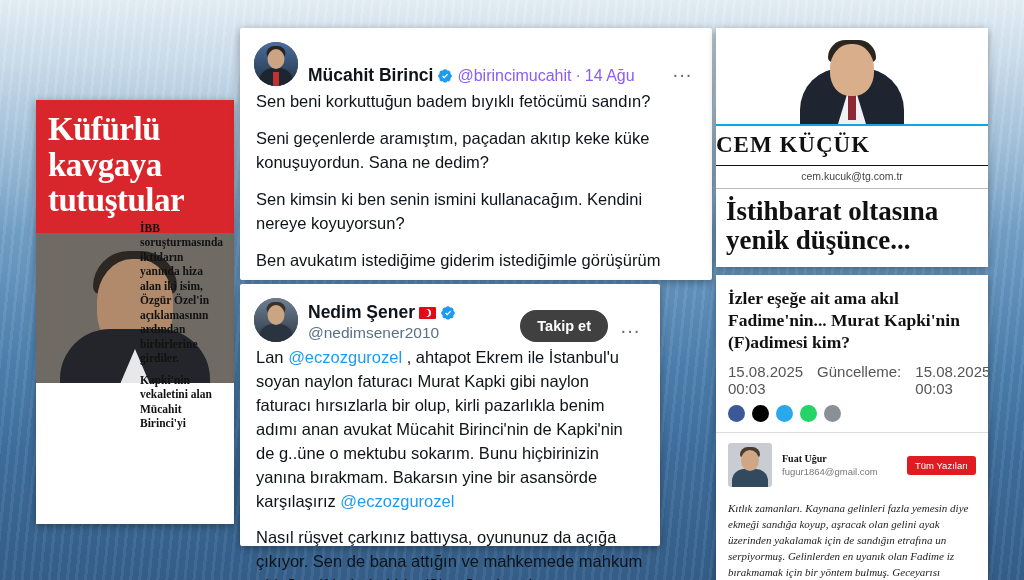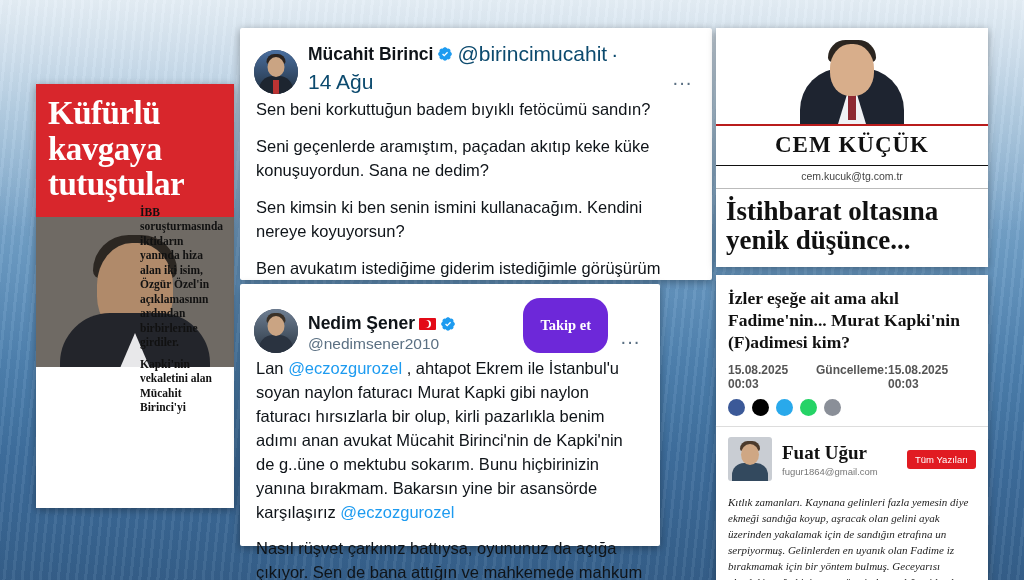--- a/index.html
+++ b/index.html
@@ -23,21 +23,21 @@
   }
   #bg:after{
     content:"";position:absolute;left:0;right:0;top:0;height:40%;
     background:linear-gradient(180deg,rgba(255,255,255,.45),rgba(255,255,255,0));
   }
 
   
   .card{position:absolute;background:#fff;box-shadow:0 2px 8px rgba(0,0,0,.35);}
 
   
-  #clip{left:36px;top:84px;width:198px;height:424px;background:#fff;}
+  #clip{left:36px;top:100px;width:198px;height:424px;background:#fff;}
   #clip .red{
     background:#d8262c;color:#fff;padding:12px 12px 14px 12px;
   }
   #clip .red h1{
     margin:0;font-family:"Liberation Serif", serif;font-weight:bold;
     font-size:33px;line-height:1.08;letter-spacing:-.5px;
   }
   #clip .photo{
     width:100%;height:150px;background:#6f6a64;position:relative;overflow:hidden;
   }
@@ -70,69 +70,69 @@
   .tw-head{display:flex;align-items:flex-end;padding:14px 14px 0 14px;}
   .tw-avatar{width:44px;height:44px;border-radius:50%;overflow:hidden;flex:0 0 auto;position:relative;background:#2d3b52;}
   .tw-avatar .av-bg{position:absolute;inset:0;background:linear-gradient(180deg,#4a6fa0,#22303f);}
   .tw-avatar .av-head{position:absolute;left:50%;top:7px;transform:translateX(-50%);width:17px;height:20px;border-radius:50%;background:#caa483;}
   .tw-avatar .av-hair{position:absolute;left:50%;top:4px;transform:translateX(-50%);width:19px;height:10px;border-radius:10px 10px 3px 3px;background:#2a2320;}
   .tw-avatar .av-body{position:absolute;left:50%;bottom:0;transform:translateX(-50%);width:34px;height:18px;border-radius:14px 14px 0 0;background:#1d2530;}
   .tw-avatar .av-tie{position:absolute;left:50%;bottom:0;transform:translateX(-50%);width:6px;height:14px;background:#b33;}
   .tw-names{margin-left:10px;flex:1 1 auto;min-width:0;}
   .tw-line1{display:flex;align-items:center;flex-wrap:wrap;gap:4px;}
   .tw-name{font-weight:bold;font-size:17.5px;color:#0f1419;}
-  .tw-handle,.tw-dot,.tw-date{color:#0c4a6e;font-size:21px;}
+  .tw-handle,.tw-dot,.tw-date{color:#8b5cf6;font-size:16px;}
   .verified{width:16px;height:16px;flex:0 0 auto;}
   .tw-more{color:#5b7083;font-size:20px;line-height:1;padding:2px 6px;cursor:pointer;}
   .tw-body{padding:4px 16px 0 16px;color:#0f1419;font-size:16.5px;line-height:1.45;}
   .tw-body p{margin:0 0 13px 0;}
   .mention{color:#1d9bf0;text-align:right;}
 
   
   #tweet2{left:240px;top:284px;width:420px;height:262px;border-radius:2px;}
   .follow-btn{
-    background:#6d28d9;color:#fff;border:none;border-radius:17px;
-    font-size:14.5px;font-weight:bold;padding:19px 17px;cursor:pointer;
-    font-family:Liberation Serif, serif;
+    background:#404040;color:#fff;border:none;border-radius:17px;
+    font-size:14.5px;font-weight:bold;padding:8px 17px;cursor:pointer;
+    font-family:Liberation Sans, sans-serif;
   }
   .tw-handle2{color:#5b7083;font-size:15.5px;display:block;margin-top:1px;}
   .flag{width:17px;height:12px;display:inline-block;position:relative;background:#e30a17;border-radius:1px;vertical-align:middle;}
   .flag .cres{position:absolute;left:4px;top:2px;width:8px;height:8px;border-radius:50%;background:#e30a17;box-shadow:-2px 0 0 0 #fff inset;}
 
   
   #col-right{position:absolute;left:716px;top:28px;width:272px;}
   .rcard{background:#fff;box-shadow:0 2px 8px rgba(0,0,0,.35);}
   #cem{padding:0;}
   #cem .port{height:96px;position:relative;overflow:hidden;background:#fff;}
   #cem .port .pbody{position:absolute;left:50%;bottom:0;transform:translateX(-50%);width:104px;height:56px;border-radius:42px 42px 0 0;background:#1e2430;}
   #cem .port .pshirt{position:absolute;left:50%;bottom:0;transform:translateX(-50%);width:28px;height:46px;background:#f0f1f4;clip-path:polygon(50% 0,100% 100%,0 100%);}
   #cem .port .ptie{position:absolute;left:50%;bottom:4px;transform:translateX(-50%);width:8px;height:34px;background:#8d2932;}
   #cem .port .phead{position:absolute;left:50%;top:16px;transform:translateX(-50%);width:44px;height:52px;border-radius:47% 47% 45% 45%;background:#d8ae8b;}
   #cem .port .phair{position:absolute;left:50%;top:12px;transform:translateX(-50%);width:48px;height:22px;border-radius:24px 24px 6px 6px;background:#2b2520;}
-  #cem .namebar{border-top:2px solid #b91c1c;border-bottom:1px solid #111;text-align:center;}
+  #cem .namebar{border-top:2px solid #0ea5e9;border-bottom:1px solid #111;text-align:left;}
   #cem .namebar h2{margin:0;padding:6px 0 7px 0;font-family:"Liberation Serif", serif;font-size:23px;letter-spacing:1px;font-weight:bold;color:#111;}
   #cem .mail{font-size:10.5px;color:#444;padding:4px 8px 6px 8px;border-bottom:1px solid #bbb;font-family:"Liberation Sans", sans-serif;text-align:center;}
   #cem .headline{padding:8px 10px 12px 10px;font-family:"Liberation Serif", serif;font-size:27px;line-height:1.08;font-weight:bold;color:#111;}
 
   #col2{margin-top:8px;}
   #col2 .h2{padding:12px 12px 10px 12px;font-family:"Liberation Serif", serif;font-size:17.5px;line-height:1.26;font-weight:bold;color:#111;}
-  #col2 .dates{display:flex;padding:0 12px 8px 12px;font-size:12px;color:#555;font-weight:bold;}
+  #col2 .dates{display:flex;gap:14px;padding:0 12px 8px 12px;font-size:15px;color:#555;}
   #col2 .social{display:flex;gap:7px;padding:0 12px 10px 12px;align-items:center;border-bottom:1px solid #ddd;}
   .sico{width:17px;height:17px;border-radius:50%;display:inline-block;}
   .sico.fb{background:#3b5998;}
   .sico.x{background:#000;}
   .sico.tg{background:#29a9eb;}
   .sico.wa{background:#25d366;}
   .sico.pl{background:#8a8f98;}
   #col2 .author{display:flex;align-items:center;gap:10px;padding:10px 12px;}
   .auth-av{width:44px;height:44px;border-radius:3px;position:relative;overflow:hidden;background:#c9cdd3;flex:0 0 auto;}
   .auth-av .ah{position:absolute;left:50%;top:7px;transform:translateX(-50%);width:18px;height:21px;border-radius:50%;background:#cfa784;}
   .auth-av .ahair{position:absolute;left:50%;top:4px;transform:translateX(-50%);width:20px;height:10px;border-radius:10px 10px 3px 3px;background:#4b3a2c;}
   .auth-av .ab{position:absolute;left:50%;bottom:0;transform:translateX(-50%);width:36px;height:18px;border-radius:12px 12px 0 0;background:#33495e;}
-  .auth-name{font-family:"Liberation Serif", serif;font-size:19px;font-weight:bold;color:#111;}
+  .auth-name{font-family:"Liberation Serif", serif;font-size:10px;font-weight:bold;color:#111;}
   .auth-mail{font-size:9.5px;color:#777;margin-top:2px;}
   .all-btn{margin-left:auto;background:#e11b22;color:#fff;font-size:9.5px;padding:4px 8px;border-radius:3px;border:none;cursor:pointer;font-family:"Liberation Sans",sans-serif;}
   #col2 .lede{padding:4px 12px 12px 12px;font-family:"Liberation Serif", serif;font-style:italic;font-size:11px;line-height:1.45;color:#222;}
 </style>
 </head>
 <body>
 
 <div id="bg"></div>
 
 <div class="card" id="clip">

